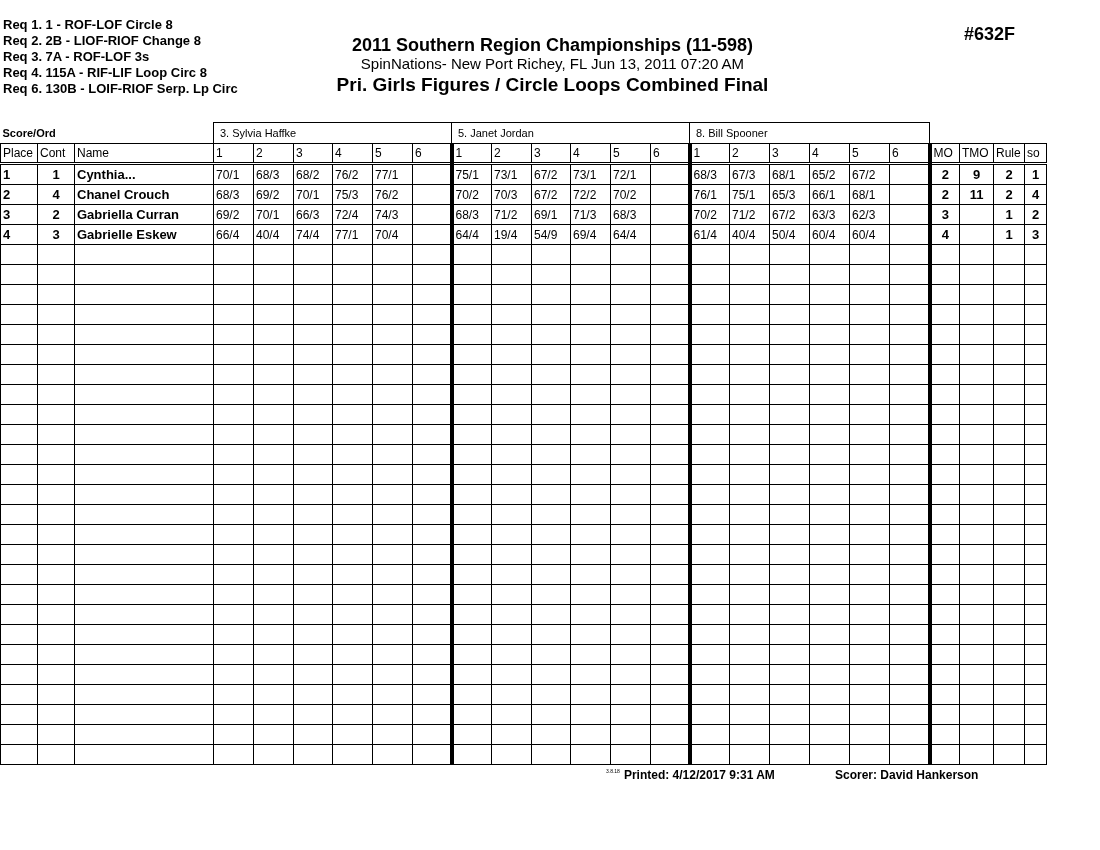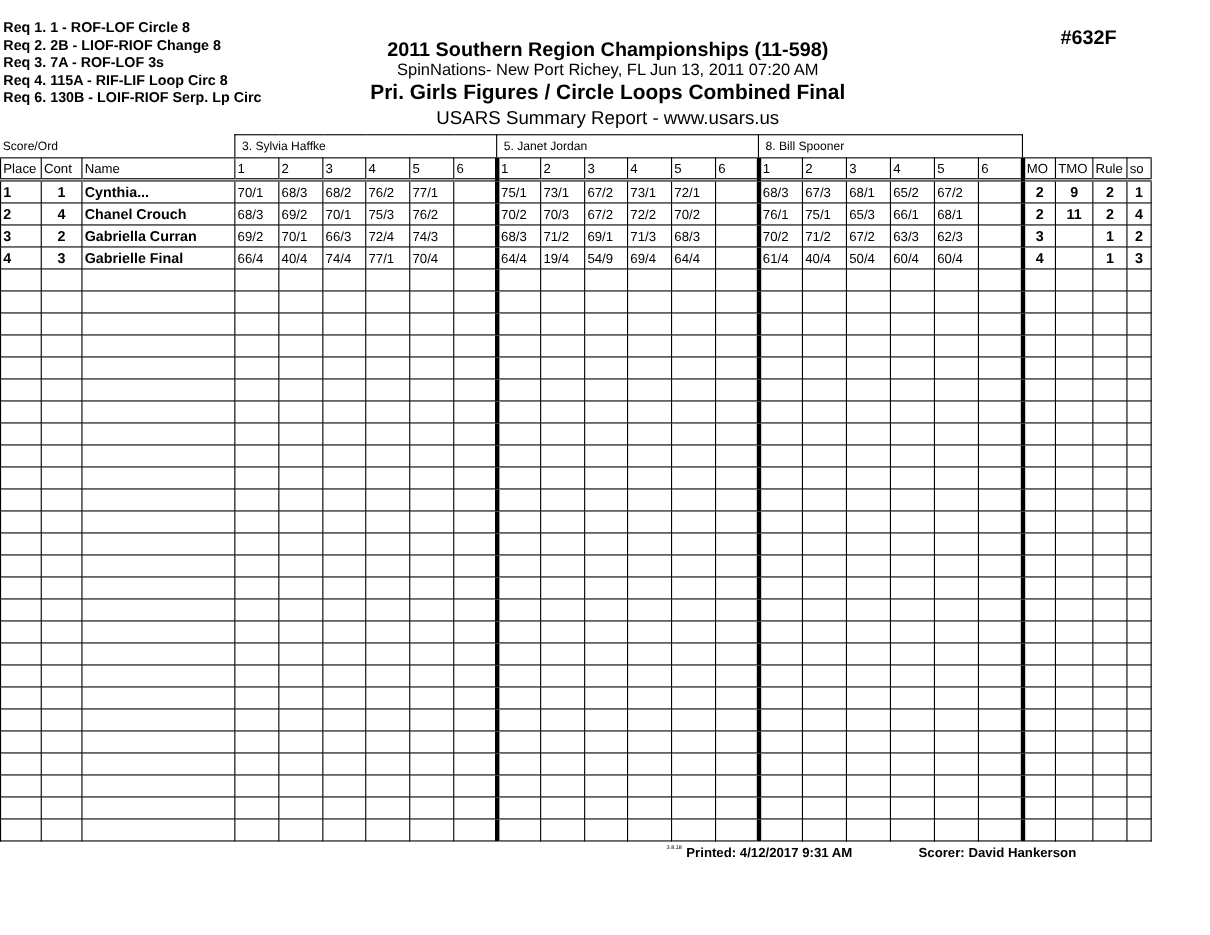--- a/index.html
+++ b/index.html
@@ -9,21 +9,21 @@
   .title-block { position:absolute; left:300px; width:505px; top:22px; text-align:center;margin-top:12px; }
   .t1 { font-size:18px; font-weight:bold; line-height:22px; }
   .t2 { font-size:15px; line-height:16px; margin-top:0px; }
   .t3 { font-size:19px; font-weight:bold; line-height:25px; }
   .t4 { font-size:17px; line-height:21px; }
   .badge-num { position:absolute; left:964px; top:24px; font-size:18px; font-weight:bold; }
   table.grid { position:absolute; left:0; top:122px; border-collapse:collapse; table-layout:fixed; font-size:12px; }
   table.grid td { border:1px solid #000; height:19px; padding:0 2px; white-space:nowrap; overflow:hidden; }
   table.grid tr.judge-row td { border-top:none; border-left:none; border-right:none; border-bottom:1px solid #000; height:20px; font-size:11px; }
   table.grid tr.judge-row td.jbox { border:1px solid #000; border-bottom:none; padding-left:6px; }
-  table.grid tr.judge-row td.nobox { border-bottom:1px solid #000; }
+  table.grid tr.judge-row td.nobox { border-bottom:1px solid #000;font-weight:bold; }
   table.grid tr.colhdr td { font-size:12px; border-bottom:3px double #000; height:18px; }
   table.grid tr.colhdr td.left { text-align:left; }
   td.thickL { border-left:4px solid #000 !important; }
   td.bold { font-weight:bold; font-size:13px; }
   td.c { text-align:center; }
   td.sc { text-align:left; padding-left:2px; }
   .footer { position:absolute; top:768px; font-size:12px; font-weight:bold; white-space:nowrap; }
   .ver { font-size:5px; vertical-align:top; margin-right:4px; font-weight:normal; }
 </style>
 </head>
@@ -34,21 +34,20 @@
   <div>Req  2.  2B - LIOF-RIOF Change 8</div>
   <div>Req  3.  7A - ROF-LOF 3s</div>
   <div>Req  4.  115A - RIF-LIF Loop Circ 8</div>
   <div>Req  6.  130B - LOIF-RIOF Serp. Lp Circ</div>
 </div>
 
 <div class="title-block">
   <div class="t1">2011 Southern Region Championships (11-598)</div>
   <div class="t2">SpinNations- New Port Richey, FL  Jun 13, 2011   07:20 AM</div>
   <div class="t3">Pri. Girls Figures / Circle Loops Combined Final</div>
-  <div class="t4">USARS Summary Report - www.usars.us</div>
 </div>
 <div class="badge-num">#632F</div>
 
 <table class="grid" id="grid">
   <colgroup>
     <col style="width:37px">
       <col style="width:37px">
       <col style="width:139px">
     <col style="width:40px">
       <col style="width:40px">
@@ -185,21 +184,21 @@
         <td class="sc">62/3</td>
         <td class="sc"></td>
         <td class="bold c thickL">3</td>
         <td class="bold c"></td>
         <td class="bold c">1</td>
         <td class="bold c">2</td>
       </tr>
       <tr>
         <td class="bold sc">4</td>
         <td class="bold c">3</td>
-        <td class="bold">Gabrielle Final</td>
+        <td class="bold">Gabrielle Eskew</td>
         <td class="sc">66/4</td>
         <td class="sc">40/4</td>
         <td class="sc">74/4</td>
         <td class="sc">77/1</td>
         <td class="sc">70/4</td>
         <td class="sc"></td>
         <td class="sc thickL">64/4</td>
         <td class="sc">19/4</td>
         <td class="sc">54/9</td>
         <td class="sc">69/4</td>

